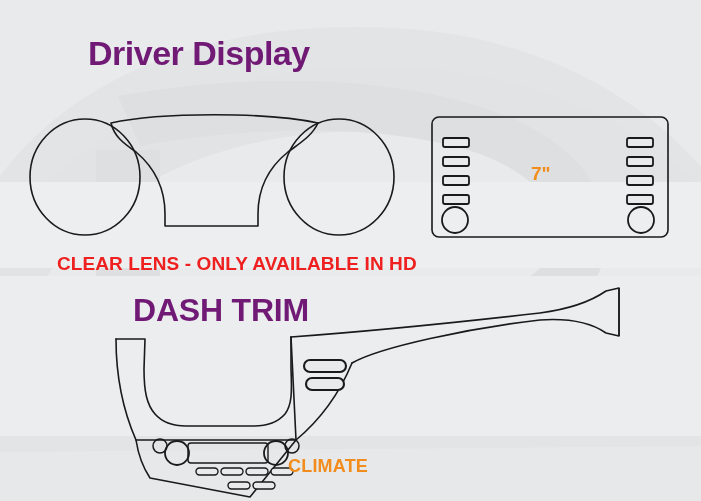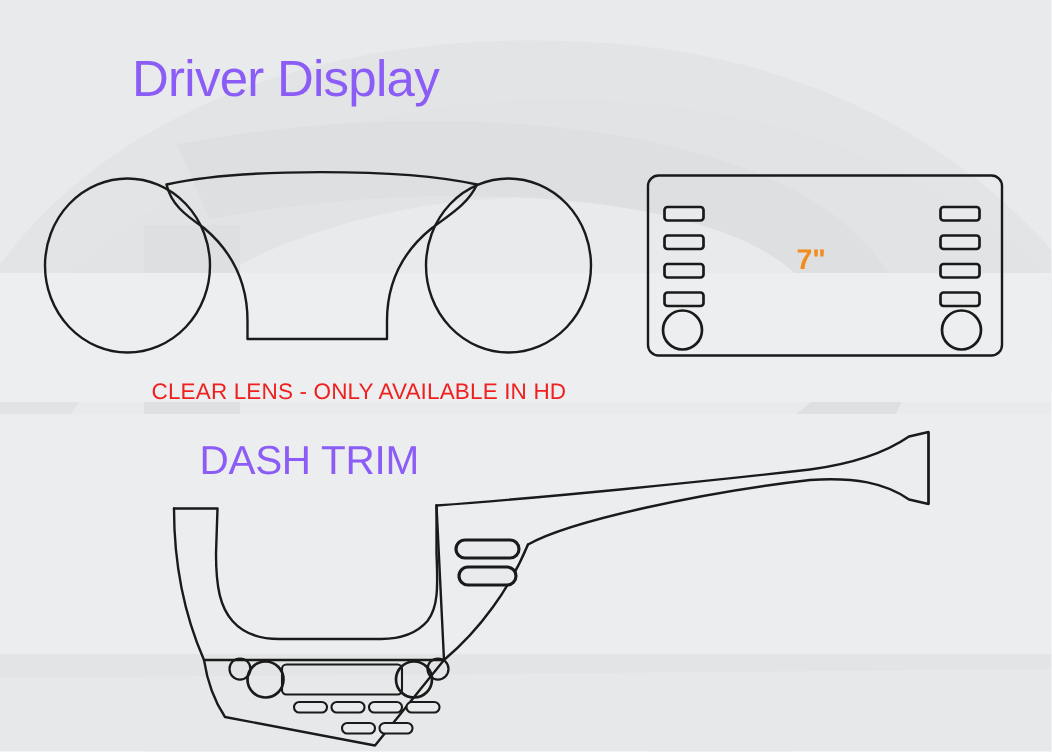--- a/index.html
+++ b/index.html
@@ -23,49 +23,48 @@
     height: 501px;
   }
   #fgsvg { pointer-events: none; }
 
   .label {
     position: absolute;
     white-space: nowrap;
     line-height: 1;
   }
   .title-heading {
-    font-weight: 400;
-    color: #8b5cf6;
+    font-weight: 700;
+    color: #701a75;
     letter-spacing: -0.5px;
   }
   #driver-display-title {
     left: 88px;
     top: 36px;
     font-size: 34px;
   }
   #infotainment-title {
     left: 418px;
     top: 38px;
     font-size: 31px;
     letter-spacing: -0.2px;
   }
   #dash-trim-title {
     left: 133px;
     top: 294px;
-    font-size: 27px;
+    font-size: 32px;
     letter-spacing: -0.2px;
   }
   #clear-lens-note {
     left: 57px;
     top: 254px;
-    font-size: 15px;
-    font-weight: 400;
+    font-size: 19px;
+    font-weight: 700;
     color: #ef2020;
     letter-spacing: 0.1px;
-    margin-left: 44px;
   }
   #screen-size-label {
     left: 531px;
     top: 164px;
     font-size: 19px;
     font-weight: 700;
     color: #f28c1c;
   }
   #climate-label {
     left: 288px;
@@ -259,14 +258,15 @@
 
   <div class="label title-heading" id="driver-display-title">Driver Display</div>
 
 
   <div class="label" id="clear-lens-note">CLEAR LENS - ONLY AVAILABLE IN HD</div>
 
   <div class="label" id="screen-size-label">7"</div>
 
   <div class="label title-heading" id="dash-trim-title">DASH TRIM</div>
 
+  <div class="label" id="climate-label">CLIMATE</div>
 
 </div>
 
 </body></html>

